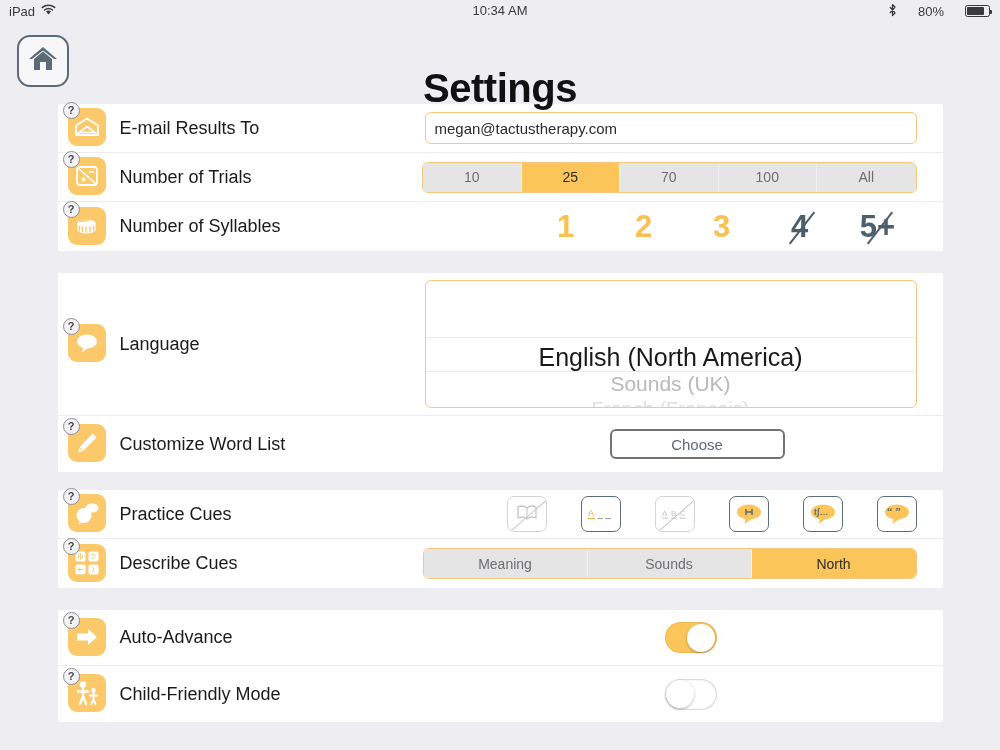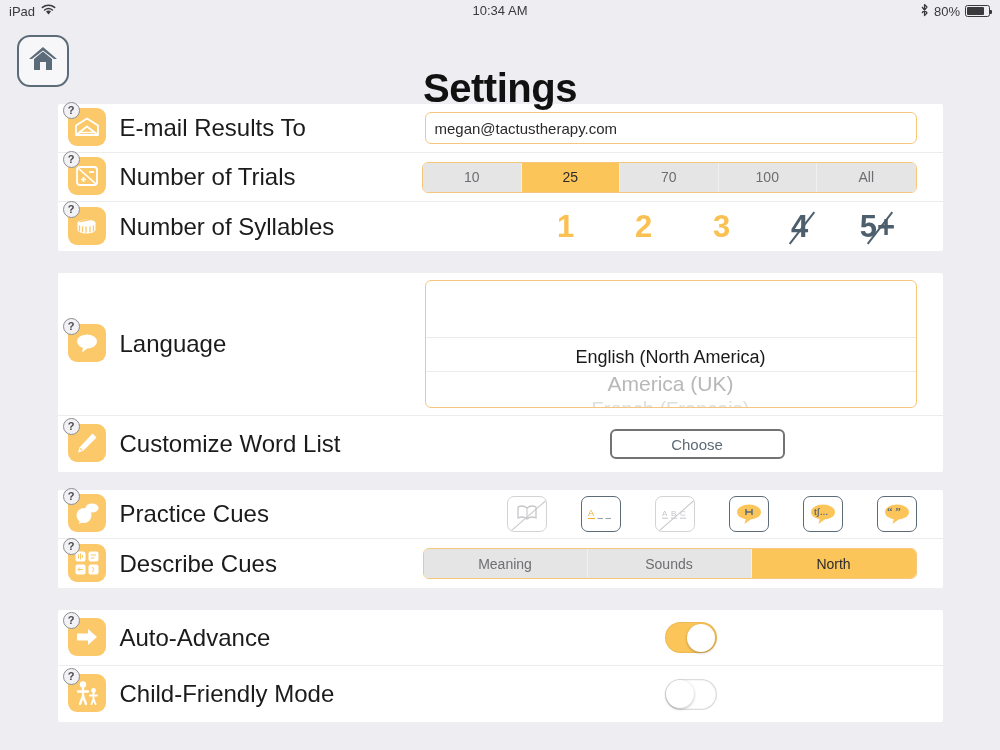--- a/index.html
+++ b/index.html
@@ -13,21 +13,21 @@
   
   .statusbar {
     height: 22px; width: 100%;
     display: flex; align-items: center;
     padding: 4px 9px;
     font-size: 13px; color: #3a3a3c;
     position: relative;
   }
   .sb-left { display: flex; align-items: center; gap: 6px; }
   .sb-right { position: absolute; right: 10px; top: 0; height: 22px;
-              display: flex; align-items: center; gap: 5px; }
+              display: flex; align-items: center; gap: 21px; }
   .sb-center { position: absolute; left: 0; right: 0; text-align: center;
                font-size: 13px; font-weight: 400; top: 3px; }
   .wifi-ico { display: inline-block; }
   .batt {
     width: 25px; height: 12px; border: 1px solid #3a3a3c;
     border-radius: 2.5px; position: relative; padding: 1px;
   }
   .batt:after {
     content: ""; position: absolute; right: -3px; top: 3.5px;
     width: 2px; height: 4px; background: #3a3a3c; border-radius: 0 1px 1px 0;
@@ -72,21 +72,21 @@
   }
   .help-badge {
     position: absolute; left: -5px; top: -6px;
     width: 17px; height: 17px; border-radius: 50%;
     background: #f2f2f4; border: 1.2px solid #8d8d92;
     color: #4a4a4f; font-size: 11px; font-weight: bold;
     display: flex; align-items: center; justify-content: center;
     line-height: 1; z-index: 3;
   }
   .row-label {
-    font-size: 24px; color: #1b1b1b; margin-left: 12px;
+    font-size: 18px; color: #1b1b1b; margin-left: 12px;
     white-space: nowrap; font-weight: 400;
   }
   .row-control { margin-left: auto; display: flex; align-items: center; padding-right: 26px; }
 
   
   .text-field {
     width: 492px; height: 32px; border: 1px solid #f5c77c;
     border-radius: 6px; background: #fff;
     display: flex; align-items: center; padding: 0 9px;
     font-size: 15px; color: #2b2b2b;
@@ -126,21 +126,21 @@
   .picker {
     width: 492px; height: 128px; border: 1px solid #f5c77c;
     border-radius: 6px; background: #fff; overflow: hidden;
     position: relative; display: flex; flex-direction: column;
     align-items: center;
   }
   .picker .pk-line { position: absolute; left: 0; right: 0; height: 1px; background: #eceaea; }
   .picker .pk-line.a { top: 56px; }
   .picker .pk-line.b { top: 90px; }
   .pk-item { width: 100%; text-align: center; white-space: nowrap; }
-  .pk-item.i0 { margin-top: 62px; font-size: 18px; color: #1a1a1a; line-height: 28px; }
+  .pk-item.i0 { margin-top: 62px; font-size: 25px; color: #1a1a1a; line-height: 28px; }
   .pk-item.i1 { font-size: 21px; color: #b8b8b8; line-height: 26px; }
   .pk-item.i2 { font-size: 20px; color: #e0dfe0; line-height: 24px; }
 
   
   .choose-btn {
     width: 175px; height: 30px; border: 2px solid #737373;
     border-radius: 6px; background: #fff;
     display: flex; align-items: center; justify-content: center;
     font-size: 15px; color: #5c6b78;
   }
@@ -301,21 +301,21 @@
           <path d="M9 15.5 L8 20.5 L13.5 16.2 Z" fill="#fff"></path>
         </svg>
       </div>
     </div>
     <div class="row-label">Language</div>
     <div class="row-control">
       <div class="picker">
         <div class="pk-line a"></div>
         <div class="pk-line b"></div>
         <div class="pk-item i0">English (North America)</div>
-        <div class="pk-item i1">America (UK)</div>
+        <div class="pk-item i1">Sounds (UK)</div>
         <div class="pk-item i2">French (Français)</div>
       </div>
     </div>
   </div>
 
   <div class="row mid">
     <div class="icon-wrap">
       <div class="help-badge">?</div>
       <div class="app-icon">
         <svg width="26" height="26" viewBox="0 0 26 26">

